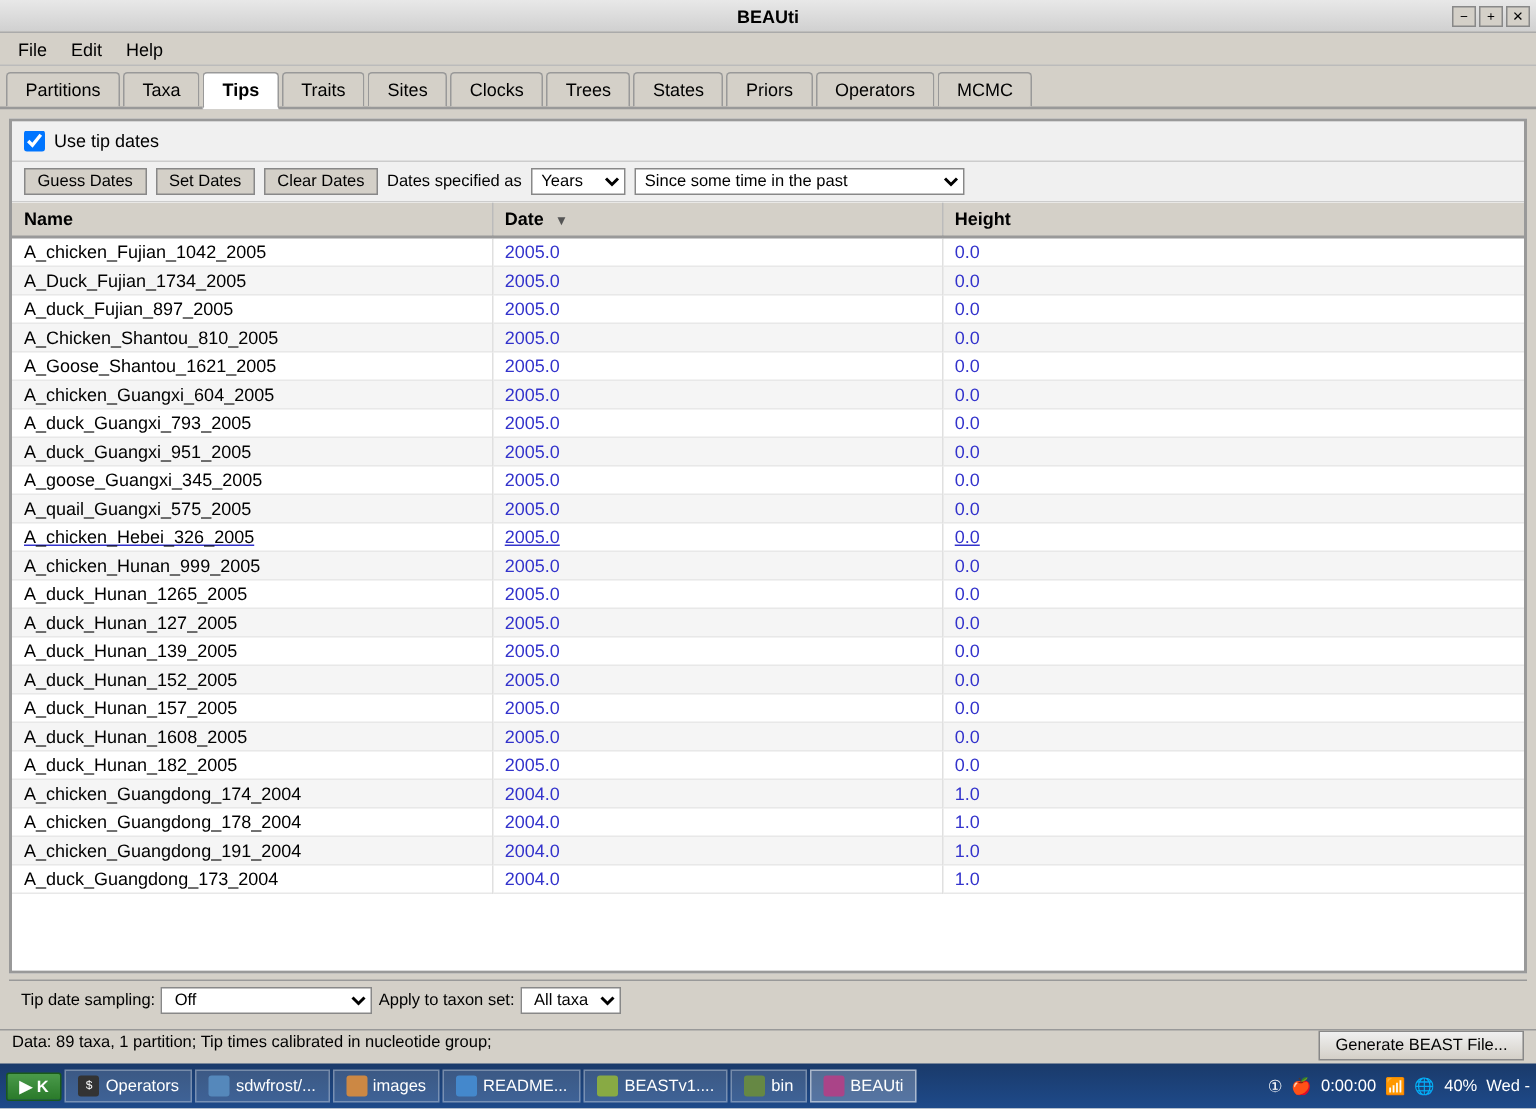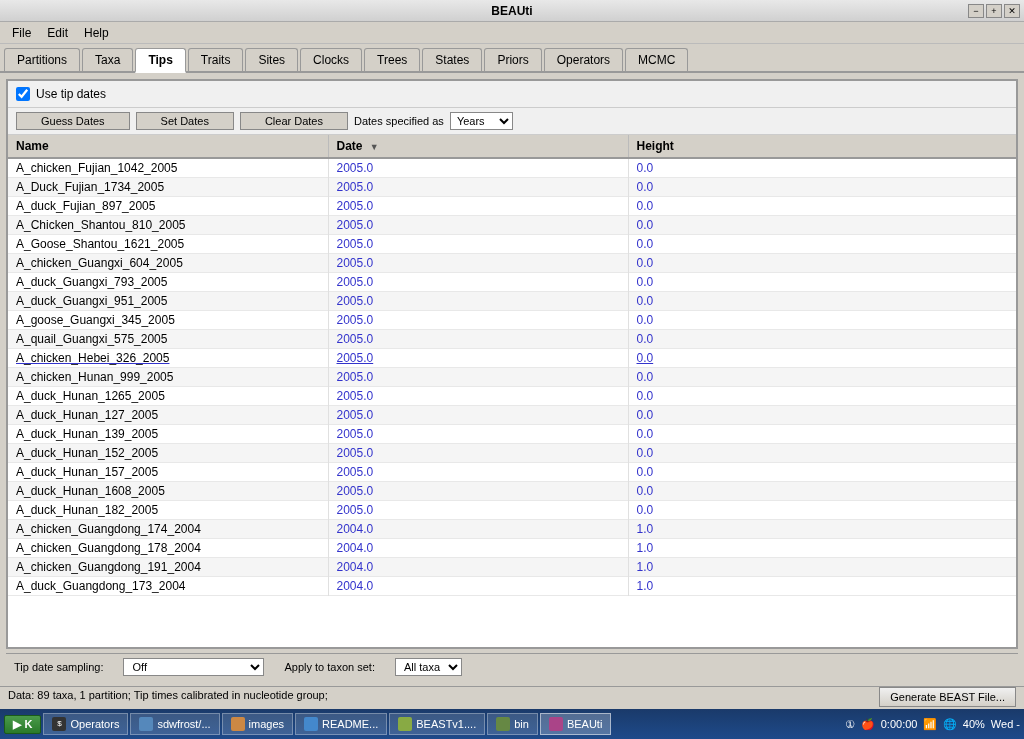--- a/index.html
+++ b/index.html
@@ -121,21 +121,21 @@
     
     #toolbar-row {
       display: flex;
       align-items: center;
       padding: 4px 8px;
       gap: 6px;
       background: #f0f0f0;
       border-bottom: 1px solid #ccc;
     }
     .toolbar-btn {
-      padding: 2px 24px;
+      padding: 2px 8px;
       background: #d4d0c8;
       border: 1px solid #888;
       cursor: pointer;
       font-size: 11px;
       white-space: nowrap;
     }
     .toolbar-label {
       font-size: 11px;
       color: #000;
     }
@@ -192,21 +192,21 @@
     .sort-arrow {
       font-size: 9px;
       color: #555;
       margin-left: 4px;
     }
     
     #bottom-row {
       display: flex;
       align-items: center;
       padding: 4px 8px;
-      gap: 20px;
+      gap: 4px;
       background: #d4d0c8;
       border-top: 1px solid #999;
     }
     .bottom-label { font-size: 11px; color: #000; }
     .bottom-select {
       padding: 1px 4px;
       font-size: 11px;
       border: 1px solid #888;
       background: #fff;
     }
@@ -337,20 +337,24 @@
 
     <div id="toolbar-row">
       <button class="toolbar-btn">Guess Dates</button>
       <button class="toolbar-btn">Set Dates</button>
       <button class="toolbar-btn">Clear Dates</button>
       <span class="toolbar-label">Dates specified as</span>
       <select class="toolbar-select">
         <option>Years</option>
         <option>Months</option>
         <option>Days</option>
+      </select>
+      <select class="toolbar-select" style="width:220px;">
+        <option>Since some time in the past</option>
+        <option>Before the present</option>
       </select>
     </div>
 
     <div id="table-container">
       <table>
         <thead>
           <tr>
             <th class="col-name">
               <span>Name</span>
             </th>

